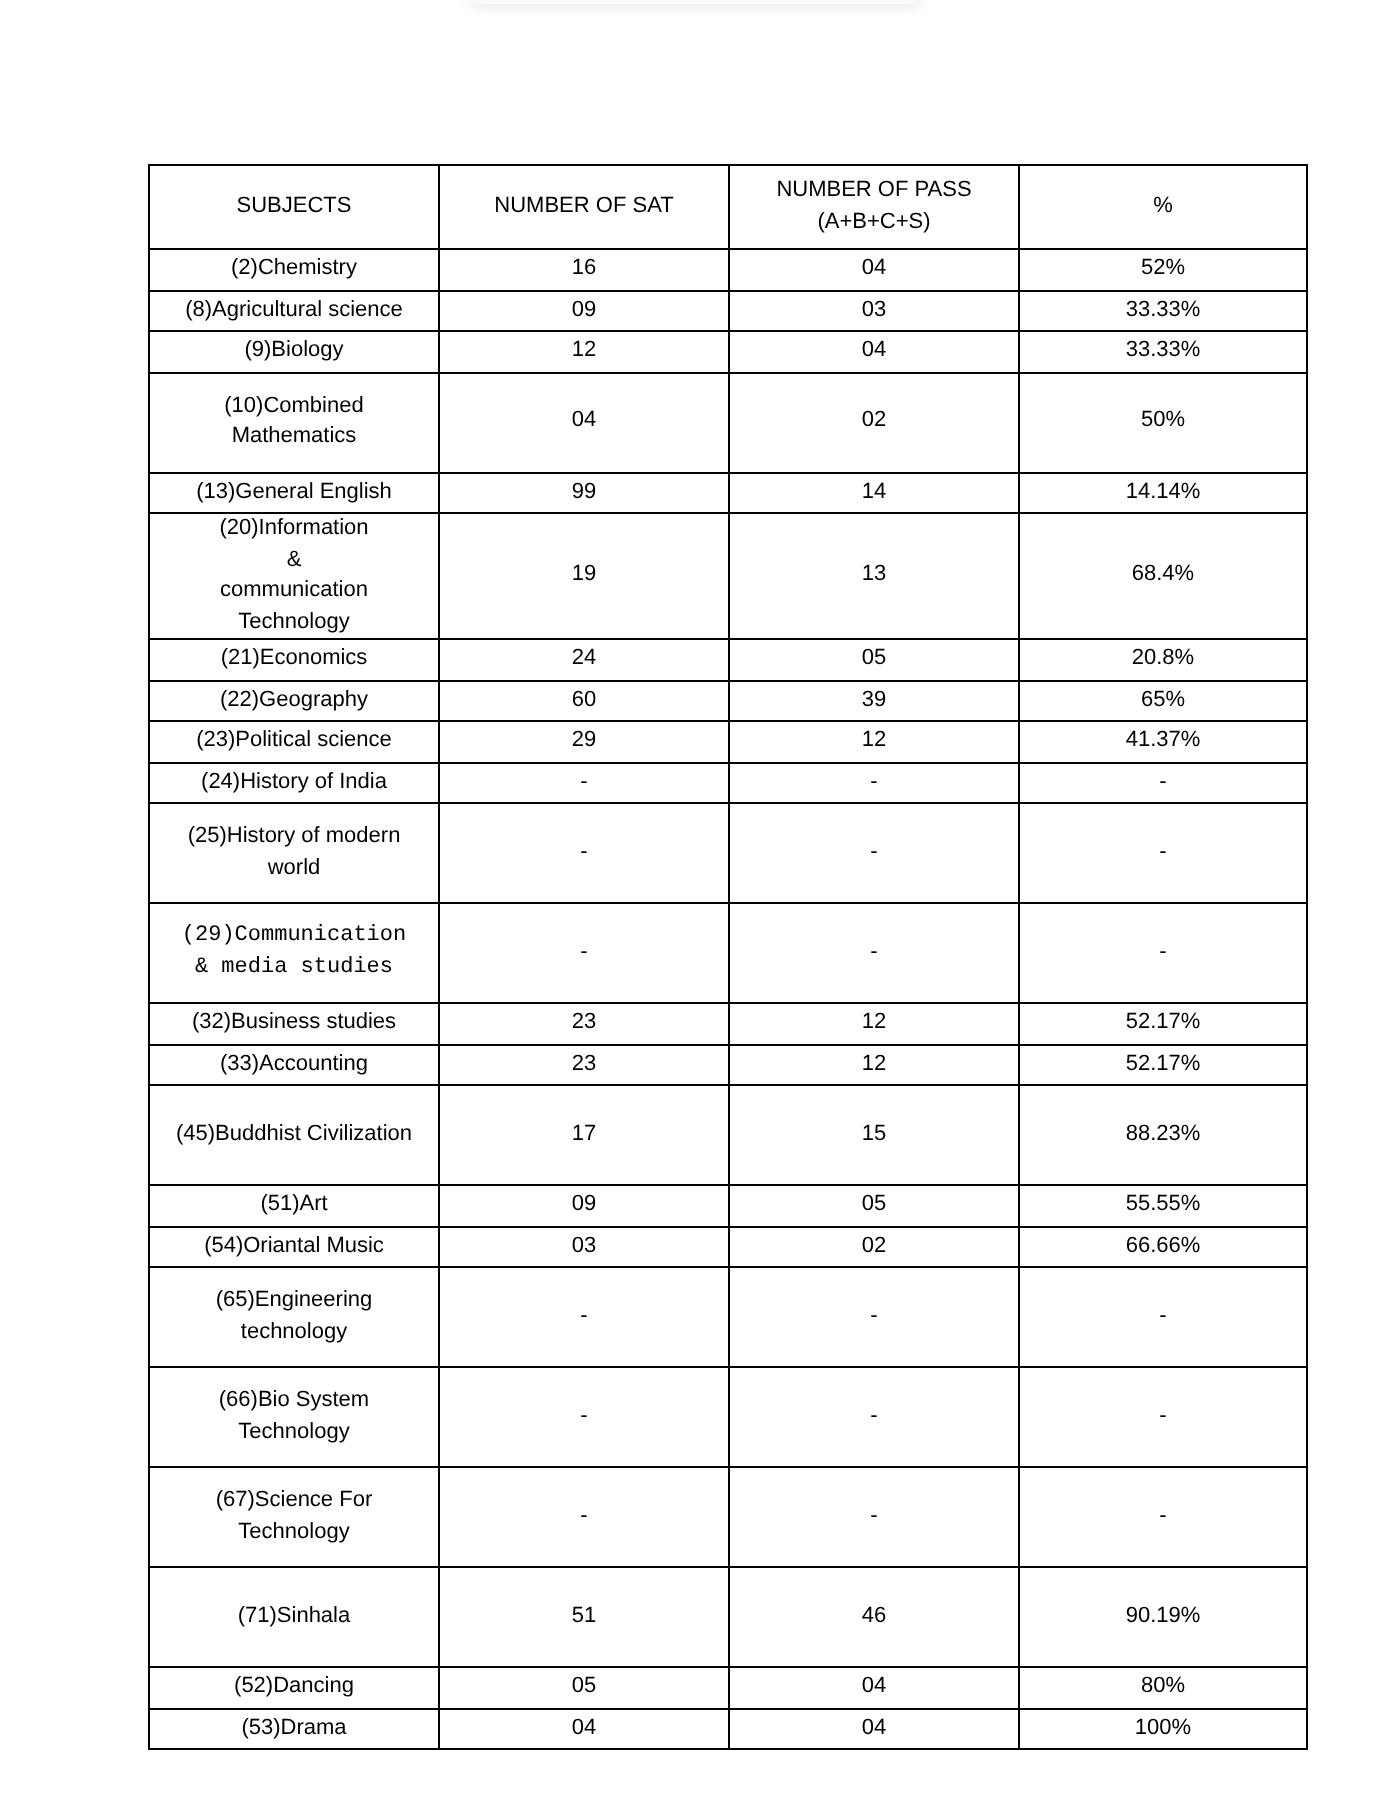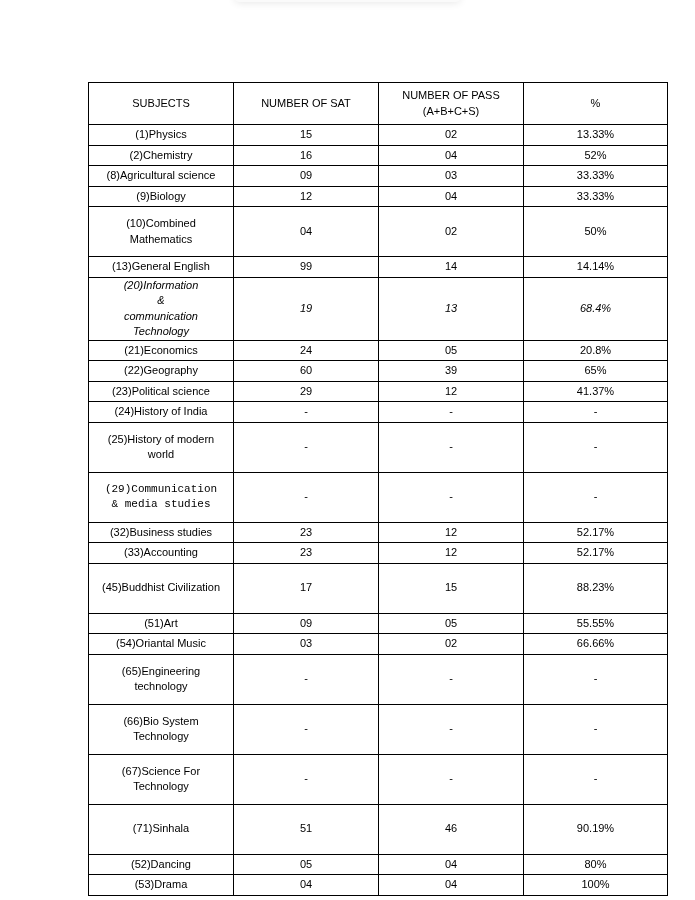--- a/index.html
+++ b/index.html
@@ -1,26 +1,26 @@
 <!DOCTYPE html>
 <html><head>
 <meta charset="utf-8">
 <style>
   html, body { margin:0; padding:0; background:#ffffff; }
   body { width:695px; height:900px; position:relative; overflow:hidden; font-family:"Liberation Sans", sans-serif; color:#000; }
   .top-shadow { position:absolute; left:235px; top:-6px; width:225px; height:8px; border-radius:4px; box-shadow:0 0 8px rgba(0,0,0,0.12); background:#fafafa; }
-  table.results { position:absolute; left:88px; top:82px; width:579px; border-collapse:collapse; table-layout:fixed; }
+  table.results { position:absolute; left:74px; top:82px; width:579px; border-collapse:collapse; table-layout:fixed; }
   table.results td, table.results th { border:1px solid #000; text-align:center; vertical-align:middle; font-size:11px; font-weight:normal; padding:0 4px; line-height:15.5px; }
   col.c1 { width:145px; } col.c2 { width:145px; } col.c3 { width:145px; } col.c4 { width:144px; }
   th.subjects { font-size:14px; }
   th.small { font-size:10.5px; }
   tr.header { height:42px; }
   tr.r1 { height:20.5px; }
   tr.r2 { height:50px; }
-  tr.r3 { height:61.5px;font-style:italic; }
+  tr.r3 { height:61.5px; }
   td.valign-top-ish { vertical-align:top; padding-top:8px; }
 </style>
 </head>
 <body>
 
 <div class="top-shadow"></div>
 
 <table class="results">
   <colgroup>
       <col class="c1">
@@ -33,26 +33,20 @@
       <th class="subjects">SUBJECTS</th>
       <th class="small">NUMBER OF SAT</th>
       <th class="small">
         <div>NUMBER OF PASS</div>
         <div>(A+B+C+S)</div>
       </th>
       <th class="small">%</th>
     </tr>
   </thead>
   <tbody>
-    <tr class="r1">
-      <td>(1)Physics</td>
-      <td>15</td>
-      <td>02</td>
-      <td>13.33%</td>
-    </tr>
     <tr class="r1">
       <td>(2)Chemistry</td>
       <td>16</td>
       <td>04</td>
       <td>52%</td>
     </tr>
     <tr class="r1">
       <td>(8)Agricultural science</td>
       <td>09</td>
       <td>03</td>

